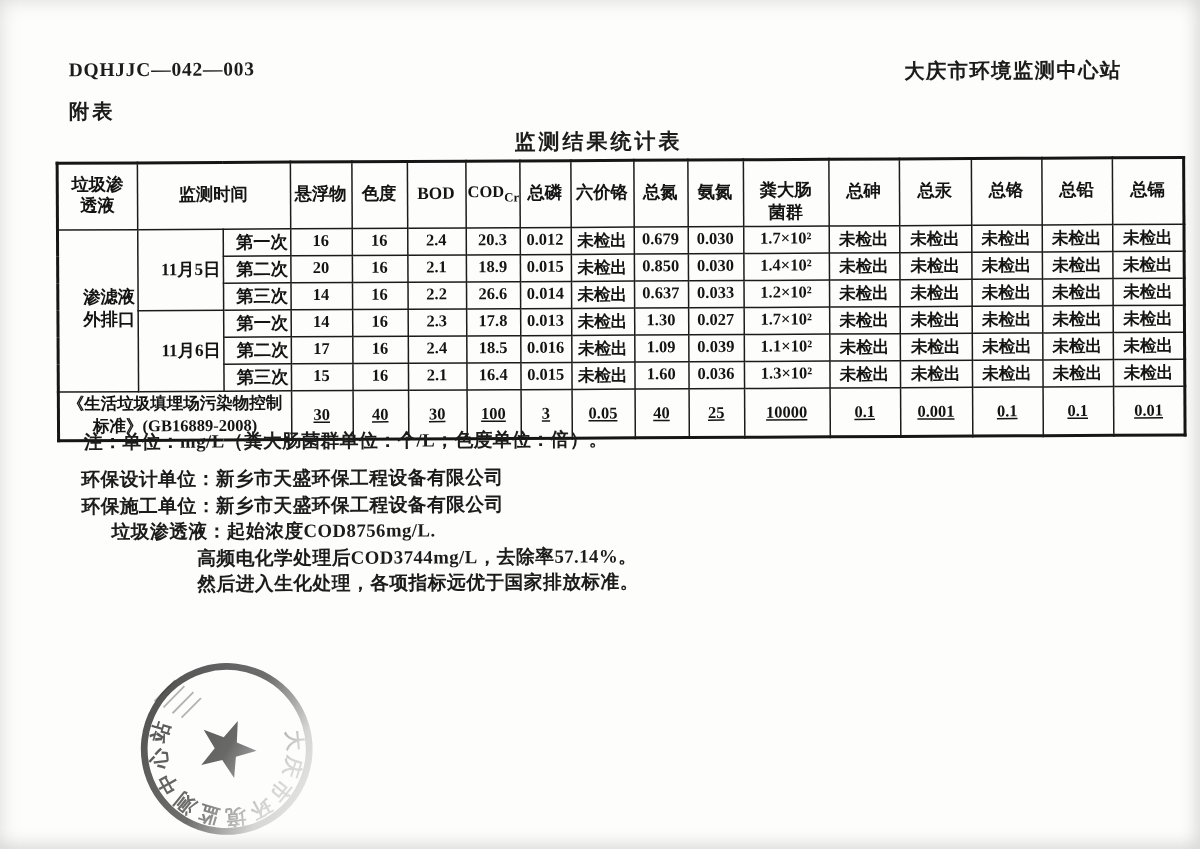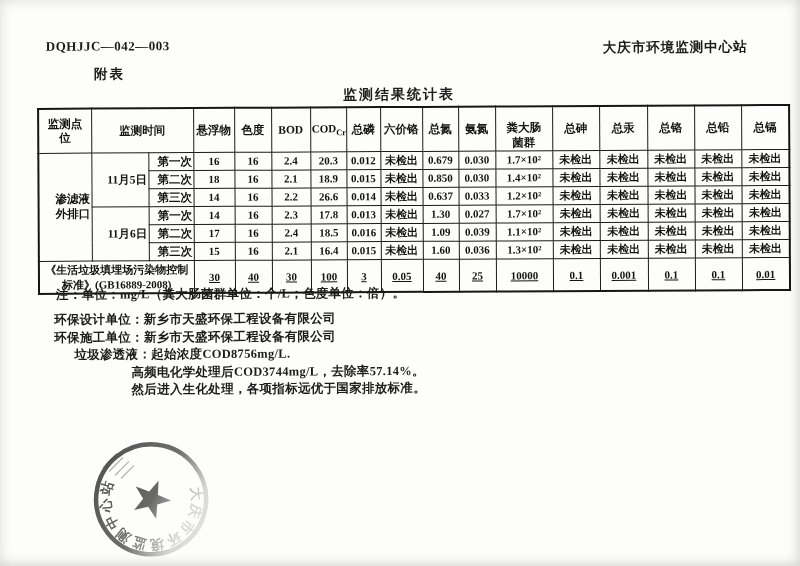--- a/index.html
+++ b/index.html
@@ -5,21 +5,21 @@
   * { box-sizing: border-box; margin: 0; padding: 0; }
   html,body { width: 800px; height: 566px; }
   body { background: #e9e9e7; font-family: "Liberation Serif", "DejaVu Serif", serif; }
   .page { position: relative; width: 800px; height: 566px; background: #fdfdfc; overflow: hidden; color: #1c1c1c; }
   .sheet { position: absolute; inset: 0; transform: rotate(-0.3deg); }
   .edge-shadow { position: absolute; inset: 0; pointer-events: none;
                  box-shadow: inset 0 0 14px rgba(0,0,0,0.13), inset -4px -4px 10px rgba(0,0,0,0.05); }
 
   .doc-number { position: absolute; left: 47px; top: 37px; font-size: 13px; font-weight: bold; letter-spacing: 0.5px; }
   .agency     { position: absolute; left: 604px; top: 40px; font-size: 13.5px; font-weight: bold; letter-spacing: 1px; }
-  .appendix   { position: absolute; left: 47px; top: 64px; font-size: 13.5px; font-weight: bold; letter-spacing: 2px; margin-left: 48px; }
+  .appendix   { position: absolute; left: 47px; top: 64px; font-size: 13.5px; font-weight: bold; letter-spacing: 2px; }
   .table-title{ position: absolute; left: 0; top: 86px; width: 800px; text-align: center;
                 font-size: 14px; font-weight: bold; letter-spacing: 2px; }
 
   table.results { position: absolute; left: 38px; top: 106px; width: 751px;
                   border-collapse: collapse; table-layout: fixed; border: 2px solid #161616; }
   .results th, .results td { border: 1px solid #1b1b1b; text-align: center; vertical-align: middle;
                              padding: 0 1px; font-weight: bold; color: #141414; overflow: hidden; }
   .results thead tr { height: 35px; }
   .results th { font-size: 11.5px; line-height: 1.2; }
   .results tr.data { height: 18px; }
@@ -68,21 +68,21 @@
           <col style="width:37px">
         <col style="width:57px">
           <col style="width:47px">
           <col style="width:48px">
           <col style="width:47px">
         <col style="width:47px">
           <col style="width:48px">
       </colgroup>
       <thead>
         <tr>
-          <th><span class="wrap38">监测点位</span></th>
+          <th><span class="wrap38">垃圾渗透液</span></th>
           <th colspan="2">监测时间</th>
           <th>悬浮物</th>
           <th>色度</th>
           <th>BOD</th>
           <th style="font-size:11px"><span>COD</span><sub class="cod-sub">Cr</sub></th>
           <th>总磷</th>
           <th>六价铬</th>
           <th>总氮</th>
           <th>氨氮</th>
           <th><span class="wrap37">粪大肠菌群</span></th>
@@ -108,21 +108,21 @@
           <td class="val">0.030</td>
           <td class="val">1.7×10²</td>
           <td class="val">未检出</td>
           <td class="val">未检出</td>
           <td class="val">未检出</td>
           <td class="val">未检出</td>
           <td class="val">未检出</td>
         </tr>
         <tr class="data">
           <td class="seq">第二次</td>
-          <td class="val">18</td>
+          <td class="val">20</td>
           <td class="val">16</td>
           <td class="val">2.1</td>
           <td class="val">18.9</td>
           <td class="val">0.015</td>
           <td class="val">未检出</td>
           <td class="val">0.850</td>
           <td class="val">0.030</td>
           <td class="val">1.4×10²</td>
           <td class="val">未检出</td>
           <td class="val">未检出</td>

